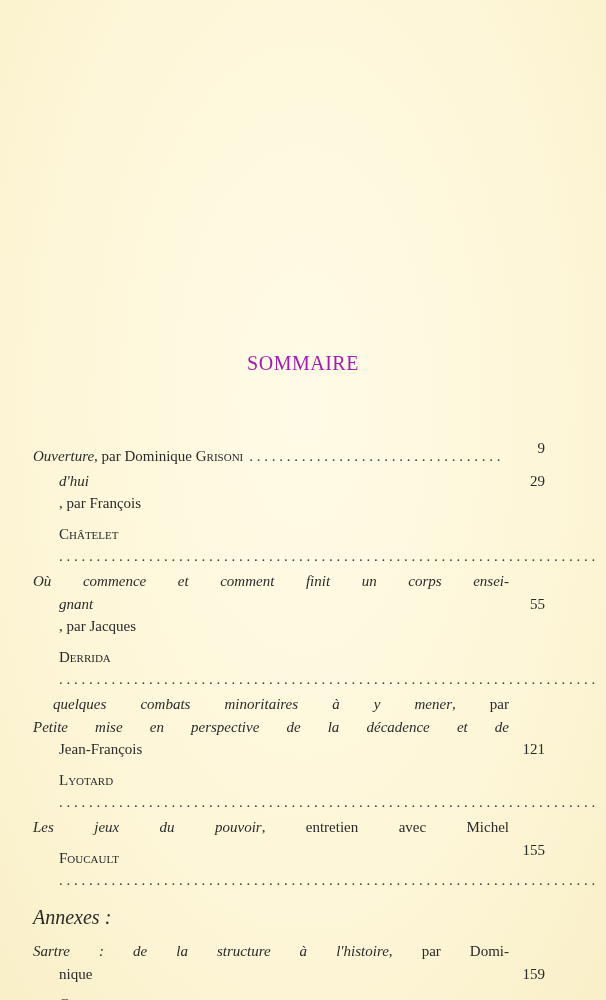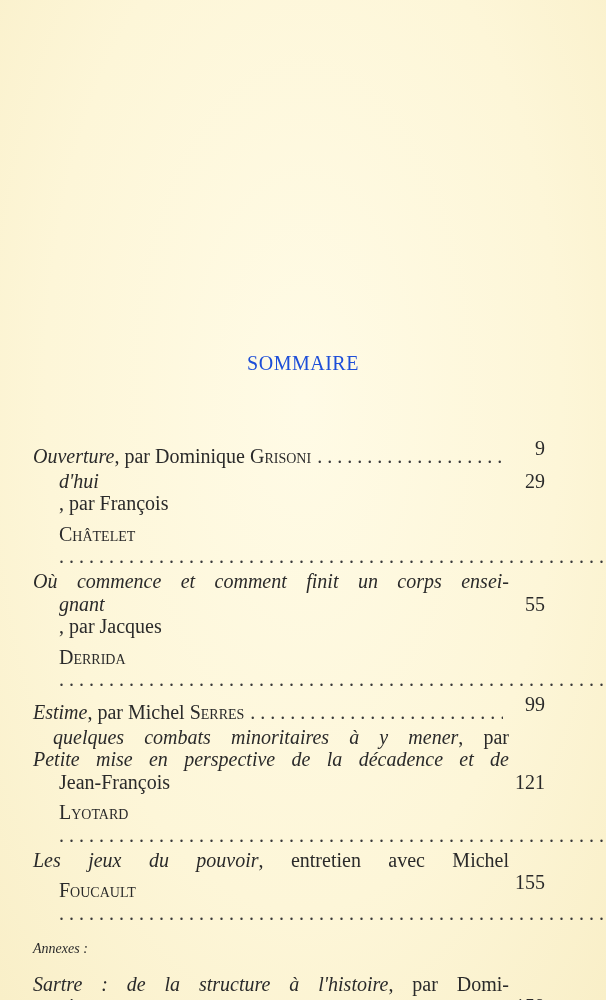--- a/index.html
+++ b/index.html
@@ -23,31 +23,31 @@
       width: 476px;
     }
     .title {
       position: absolute;
       top: 352px;
       left: 0;
       width: 540px;
       text-align: center;
       font-size: 20px;
       letter-spacing: 0.5px;
-      color: #1d4ed8;
+      color: #a21caf;
     }
     .toc {
       position: absolute;
       top: 437px;
       left: 0;
       width: 476px;
     }
     .entry {
       position: relative;
-      font-size: 20px;
+      font-size: 15px;
       line-height: 22.6px;
       margin-bottom: 2px;
     }
     .line {
       display: flex;
       align-items: baseline;
       white-space: nowrap;
       text-align: justify;
     }
     .line.first {
@@ -79,21 +79,21 @@
     .pg {
       position: absolute;
       right: -36px;
       width: 40px;
       text-align: right;
     }
     .it { font-style: italic; }
     .sc { font-variant: small-caps; margin-top: 8px; }
     .annex-head {
       font-style: italic;
-      font-size: 14px;
+      font-size: 20px;
       line-height: 22.6px;
       margin-top: 14px;
       margin-bottom: 12px;
     }
   </style>
 </head>
 <body>
 
 <div class="page">
   <div class="title">SOMMAIRE</div>
@@ -126,29 +126,20 @@
       </div>
       <div class="line cont">
         <span class="it">gnant</span>
           <span style="white-space:pre">, par Jacques </span>
           <span class="sc">Derrida</span>
         <span class="lead"></span>
         <span class="pg">55</span>
       </div>
     </div>
 
-    <div class="entry">
-      <div class="line first">
-        <span class="it">Estime</span>
-          <span style="white-space:pre">, par Michel </span>
-          <span class="sc">Serres</span>
-        <span class="lead"></span>
-        <span class="pg">99</span>
-      </div>
-    </div>
 
     <div class="entry">
       <div class="line cont">
         <span class="justify"><span class="it">quelques combats minoritaires à y mener</span><span>, par</span></span>
       </div>
       <div class="line first">
         <span class="it justify">Petite mise en perspective de la décadence et de</span>
       </div>
       <div class="line cont">
         <span style="white-space:pre">Jean-François </span>

